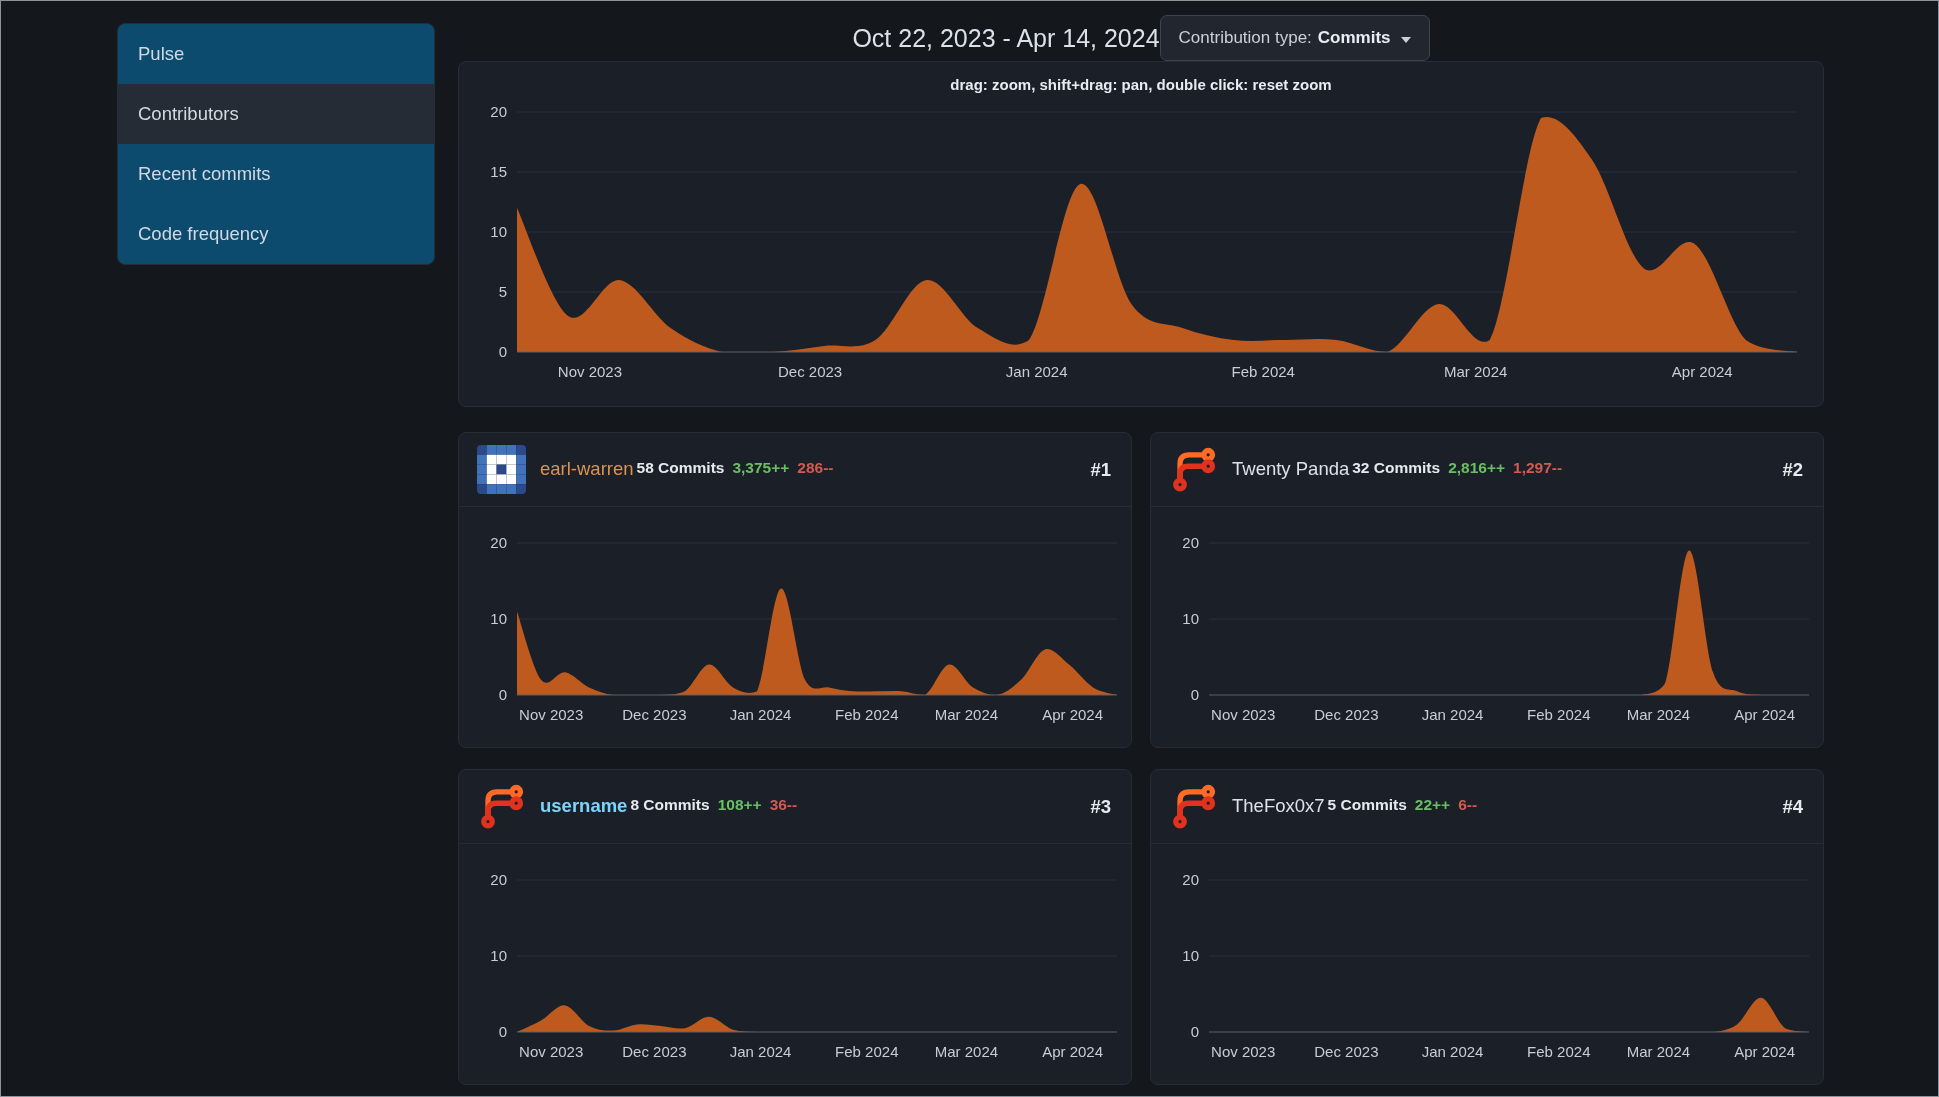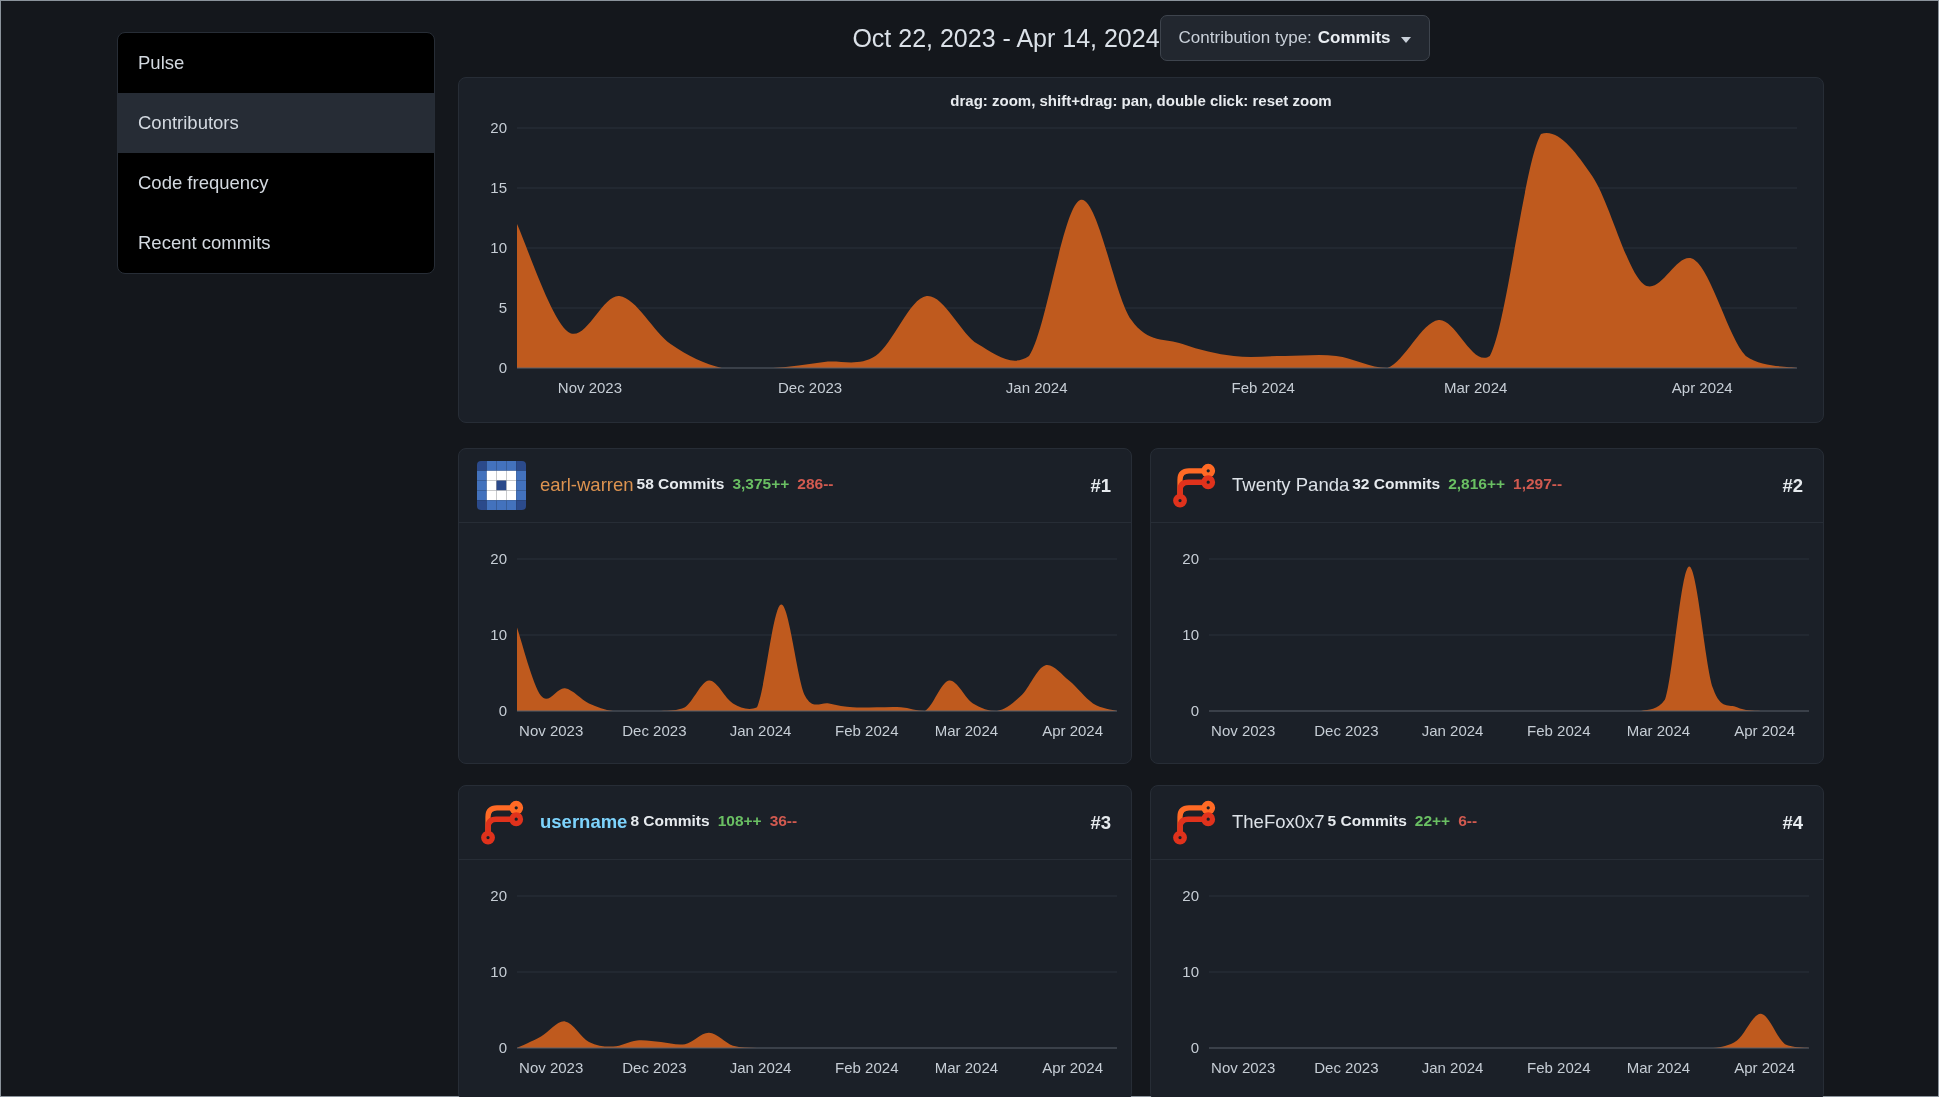--- a/index.html
+++ b/index.html
@@ -7,22 +7,22 @@
   body {
     background:#14171c;
     font-family:"Liberation Sans", sans-serif;
     color:#dde2e8;
     overflow:hidden;
     position:relative;
     outline:1px solid #8b939b;
     outline-offset:-1px;
   }
   .sidebar {
-    position:absolute; left:117px; top:32px; width:318px;
-    background:#000000; border:1px solid #272d36; border-radius:8px;
+    position:absolute; left:117px; top:23px; width:318px;
+    background:#0c4a6e; border:1px solid #272d36; border-radius:8px;
     overflow:hidden;
   }
   .sidebar-item {
     height:60px; display:flex; align-items:center; padding:0 20px;
     font-size:18.5px; color:#d3d9e0; cursor:pointer;
   }
   .sidebar-item.active { background:#262c35; }
   .main { position:absolute; left:458px; top:0; width:1366px; }
   .topbar { margin-top:15px; height:46px; display:flex; justify-content:center; align-items:center; }
   .date-range { font-size:25px; color:#dbe1e8; font-weight:400; }
@@ -30,21 +30,21 @@
     height:46px; display:flex; align-items:center; gap:6px; padding:8px 18px;
     background:#22272f; border:1px solid #3e444d; border-radius:7px;
     font-size:17px; color:#c9d0d9; cursor:pointer;
   }
   .dropdown b { color:#e9edf2; }
   .caret {
     width:0; height:0; border-left:5px solid transparent; border-right:5px solid transparent;
     border-top:6px solid #c9d0d9; margin-left:4px; margin-top:3px;
   }
   .card { background:#1b2028; border:1px solid #272d36; border-radius:8px; }
-  .main-chart-card { margin-top:16px; height:346px; padding-top:14px; }
+  .main-chart-card { height:346px; padding-top:14px; }
   .chart-hint { text-align:center; font-size:15px; font-weight:bold; color:#e8ebef; height:22px; }
   .main-chart { height:308px; width:100%; }
   .grid2 { margin-top:25px; display:grid; grid-template-columns:674px 674px; column-gap:18px; row-gap:21px; }
   .contrib-card { height:316px; display:flex; flex-direction:column; }
   .contrib-head {
     height:74px; flex:none; display:flex; align-items:center;
     padding:0 20px 0 18px; border-bottom:1px solid #272d36;
   }
   .avatar { width:49px; height:49px; margin-right:14px; flex:none; }
   .avatar svg { width:100%; height:100%; border-radius:4px; display:block; }
@@ -60,24 +60,24 @@
 <body>
 
 <nav class="sidebar">
   <div class="sidebar-item">
     <span>Pulse</span>
   </div>
   <div class="sidebar-item active">
     <span>Contributors</span>
   </div>
   <div class="sidebar-item">
+    <span>Recent commits</span>
+  </div>
+  <div class="sidebar-item">
     <span>Code frequency</span>
-  </div>
-  <div class="sidebar-item">
-    <span>Recent commits</span>
   </div>
 </nav>
 
 <main class="main">
 
   <div class="topbar">
     <h2 class="date-range">Oct 22, 2023 - Apr 14, 2024</h2>
     <button class="dropdown">
       <span>Contribution type:</span>
       <b>Commits</b>

